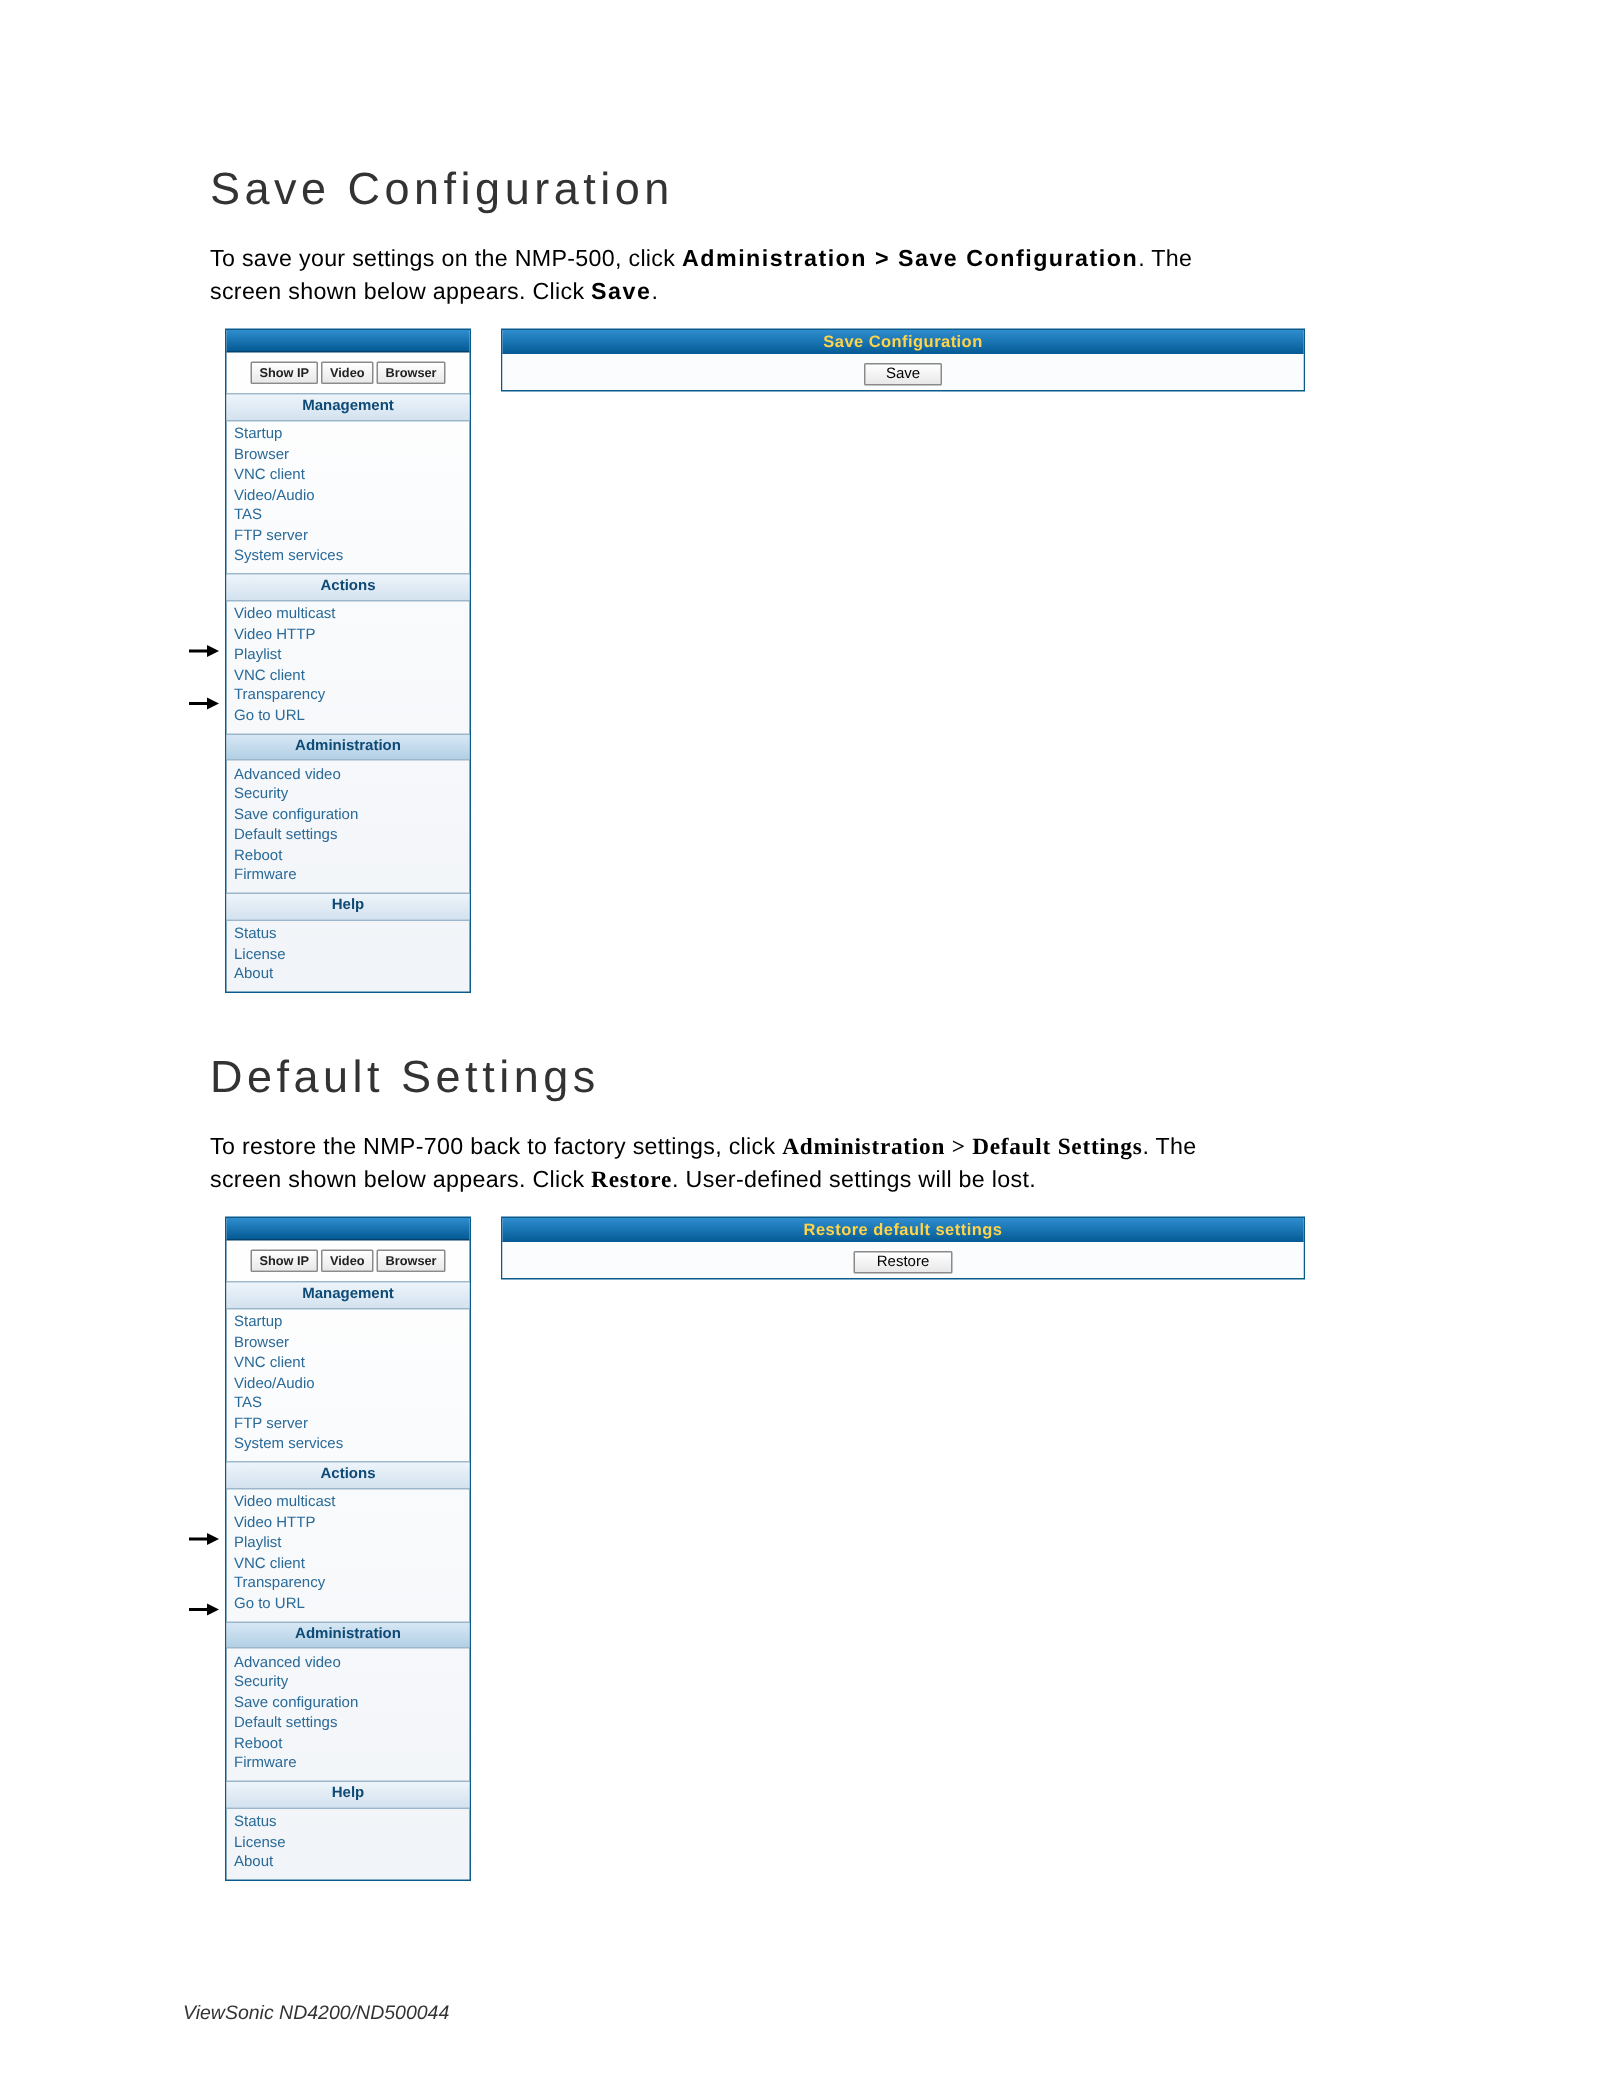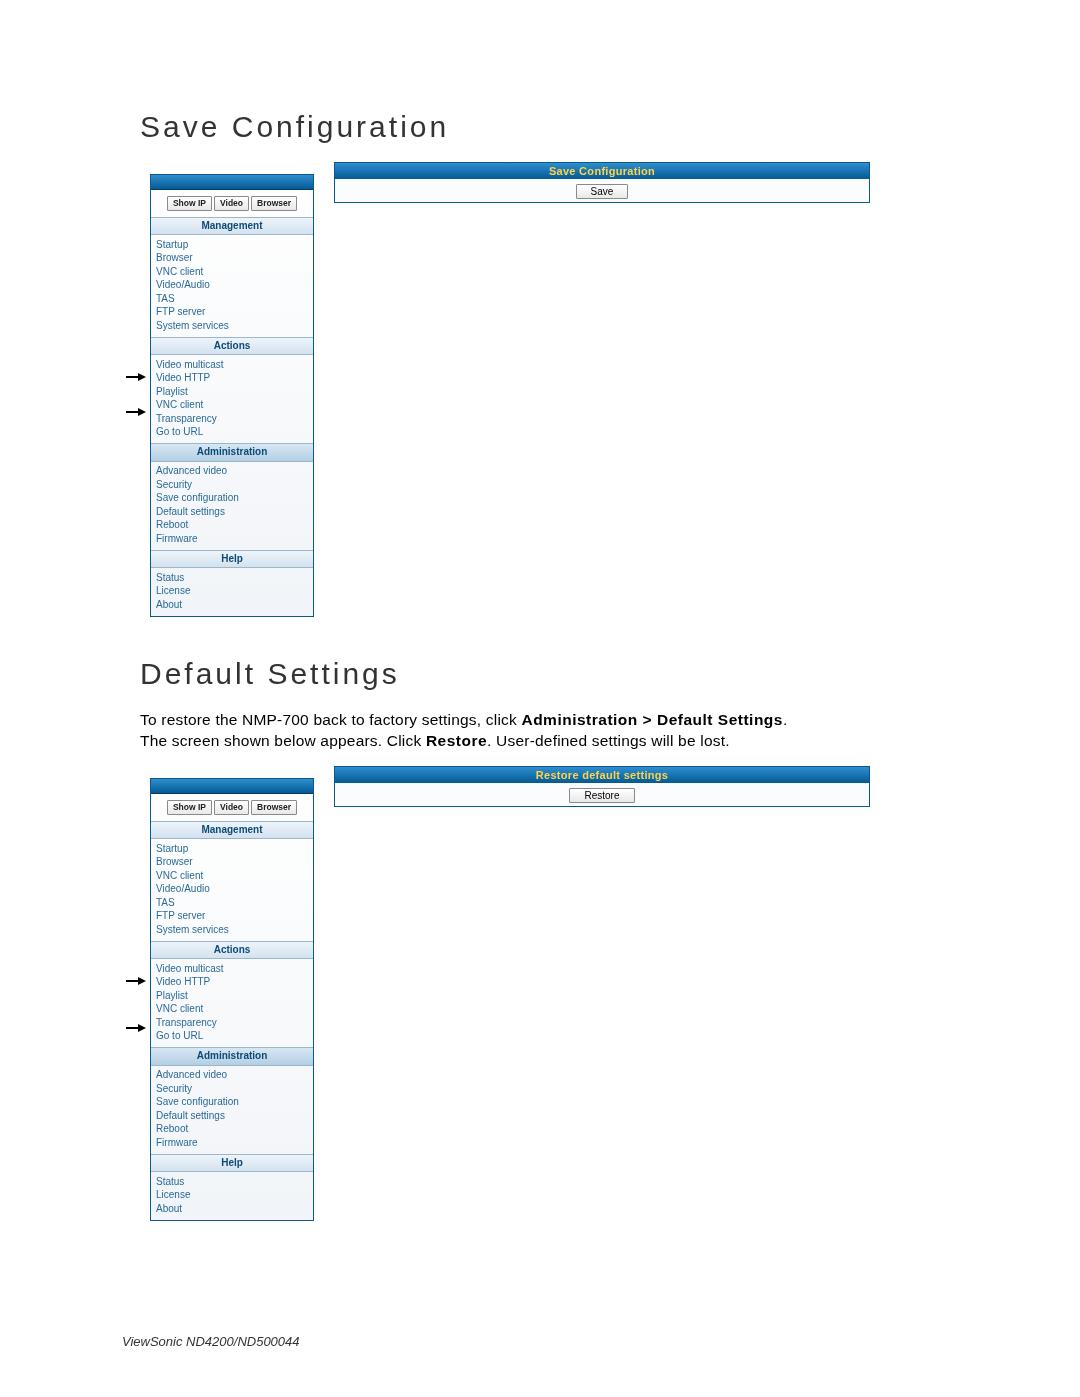--- a/index.html
+++ b/index.html
@@ -27,38 +27,37 @@
     color: #333;
   }
   p.body {
     font-size: 15.5px;
     line-height: 1.4;
     margin: 0 0 14px 0;
     color: #000;
     letter-spacing: 0.2px;
   }
   .semibold { font-weight: bold; letter-spacing: 1px; }
-  .semibold2 { font-weight: bold; letter-spacing: 0.5px; }
+  .semibold2 { font-weight: bold; letter-spacing: 0.5px; font-family: Liberation Serif, serif; }
 
   .ui-block {
     width: 720px;
     margin-left: 10px;
     display: flex;
     gap: 20px;
     margin-bottom: 40px;
   }
 
   .sidebar {
     width: 162px;
     border: 1px solid #0a5b8c;
     background: linear-gradient(#ffffff, #f1f4f8);
     font-size: 9.5px;
     color: #145a8a;
     line-height: 1.25;
-    margin-top: 12px;
   }
   .top-blue-strip {
     height: 14px;
     background: linear-gradient(#2f8ecf, #045a94);
     border-bottom: 1px solid #04406a;
   }
   .tabs-row {
     padding: 6px 6px 6px 6px;
     display: flex;
     justify-content: center;
@@ -163,20 +162,23 @@
     font-style: italic;
     color: #333;
   }
 </style>
 </head>
 <body>
 
 <div class="page">
 
   <h1>Save Configuration</h1>
+  <p class="body">
+    <span>To save your settings on the NMP-500, click </span><span class="semibold">Administration &gt; Save Configuration</span><span>. The screen shown below appears. Click </span><span class="semibold">Save</span><span>.</span>
+  </p>
 
   <div class="ui-block" style="position:relative;">
 
     <div class="arrow" style="left:-24px; top:211px;"></div>
     <div class="arrow" style="left:-24px; top:246px;"></div>
 
     <div class="sidebar">
       <div class="top-blue-strip"></div>
       <div class="tabs-row">
         <div class="tab-btn">Show IP</div>

